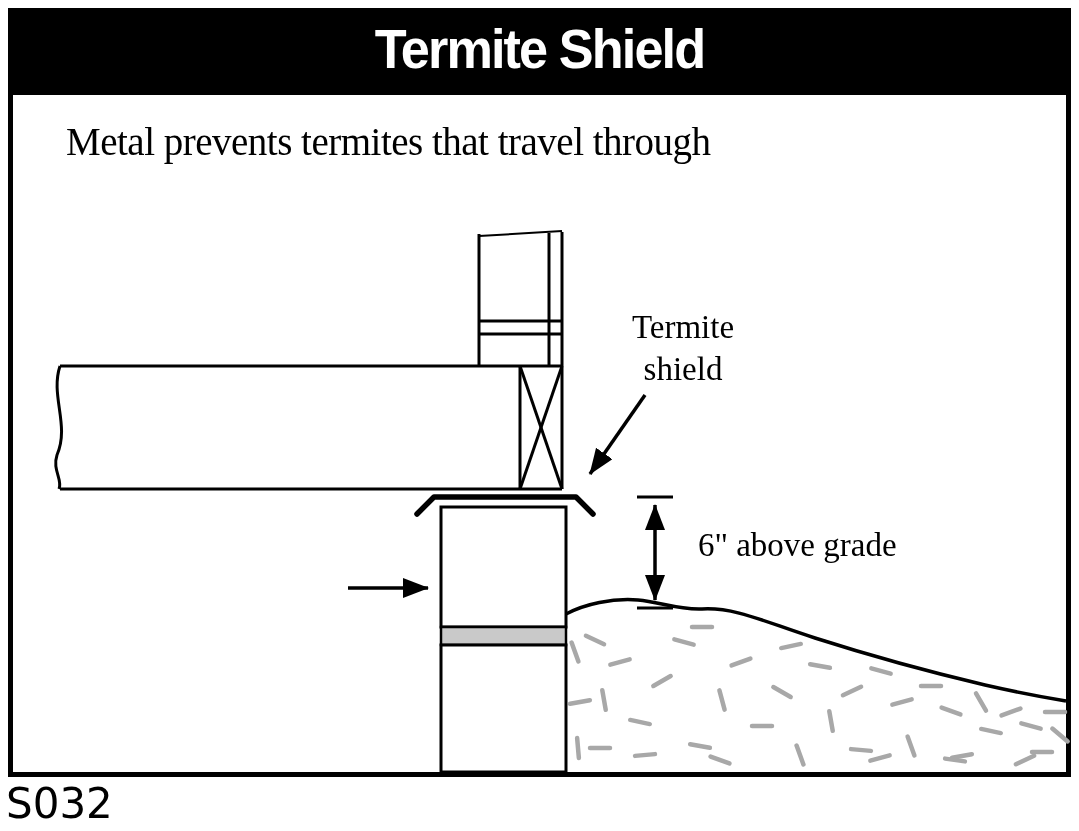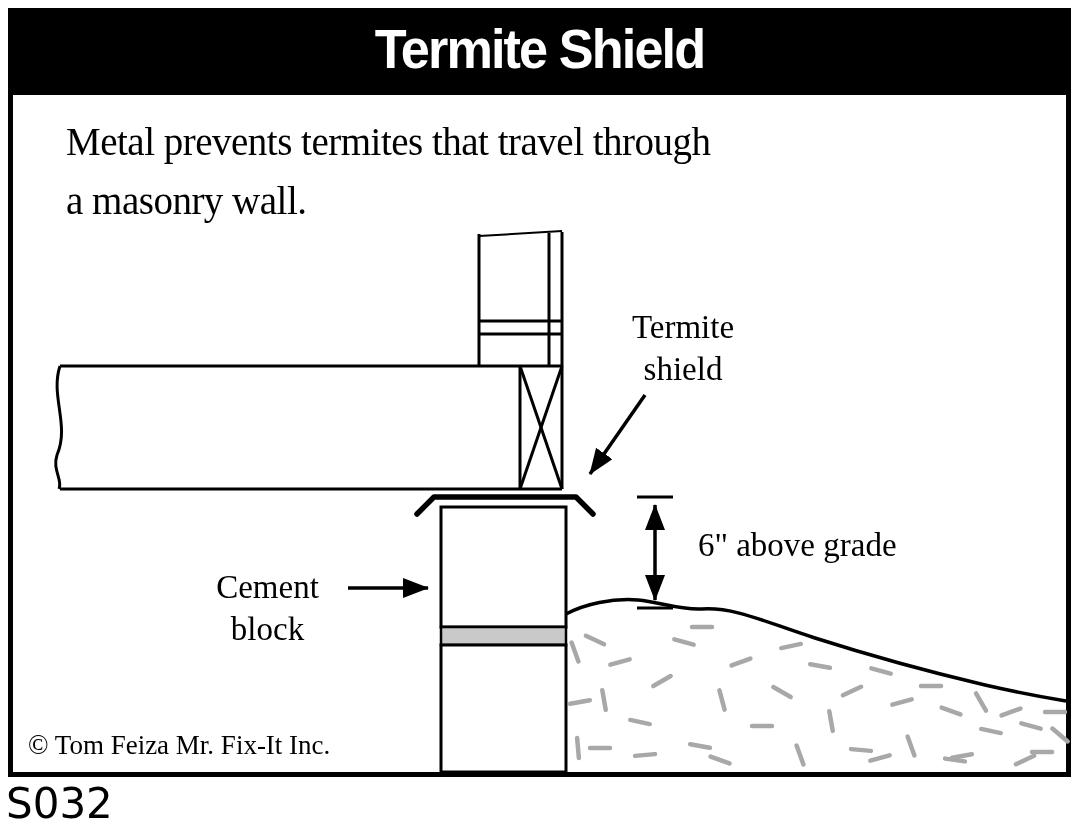--- a/index.html
+++ b/index.html
@@ -176,25 +176,22 @@
     <g>
       <line class="ink" stroke-width="3" x1="637" y1="497" x2="673" y2="497"></line>
       <line class="ink" stroke-width="3" x1="637" y1="608" x2="673" y2="608"></line>
       <line class="ink" stroke-width="3.5" x1="655" y1="553" x2="655" y2="505" marker-end="url(#ah)"></line>
       <line class="ink" stroke-width="3.5" x1="655" y1="553" x2="655" y2="600" marker-end="url(#ah)"></line>
     </g>
   </svg>
 
   <div class="txt description">
     <div>Metal prevents termites that travel through</div>
-    <div>a masonry wall.</div>
   </div>
 
   <div class="txt label-shield">Termite shield</div>
 
-  <div class="txt label-block">Cement block</div>
 
   <div class="txt label-grade">6" above grade</div>
 
-  <div class="txt copyright">© Tom Feiza Mr. Fix-It Inc.</div>
 
   <div class="code">S032</div>
 </div>
 
 </body></html>

